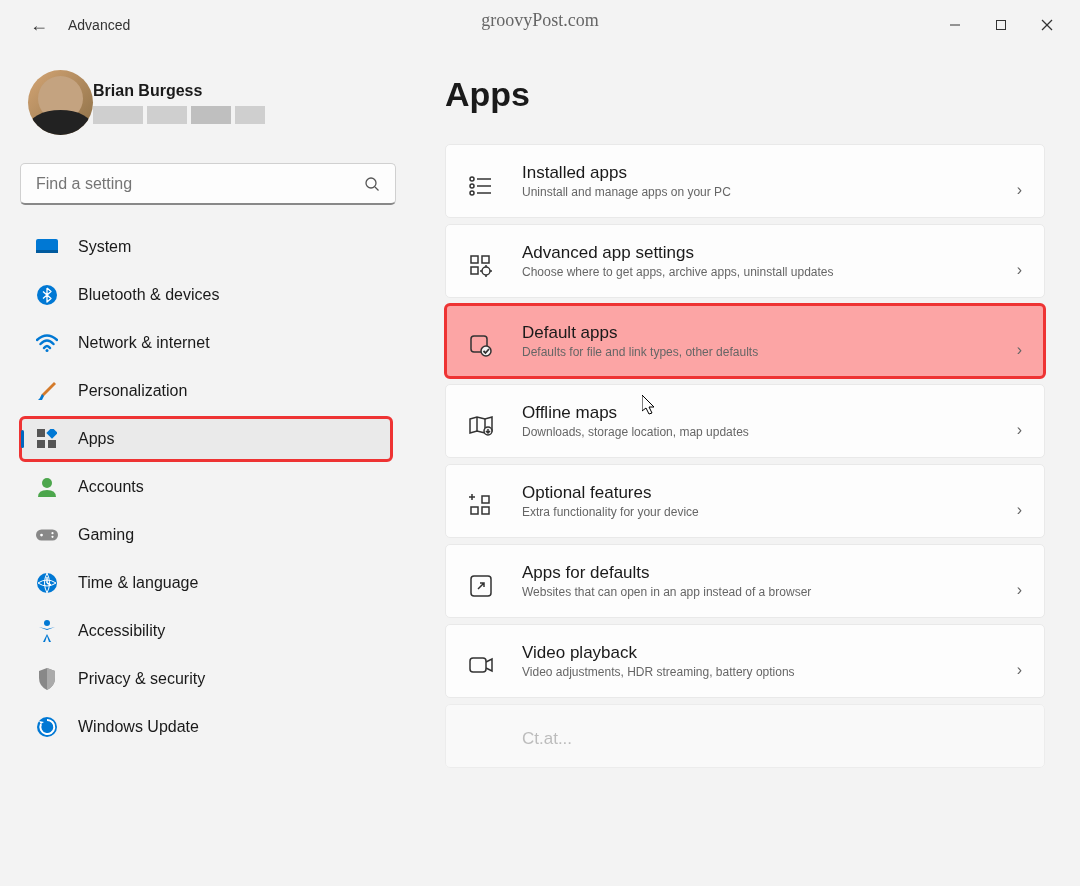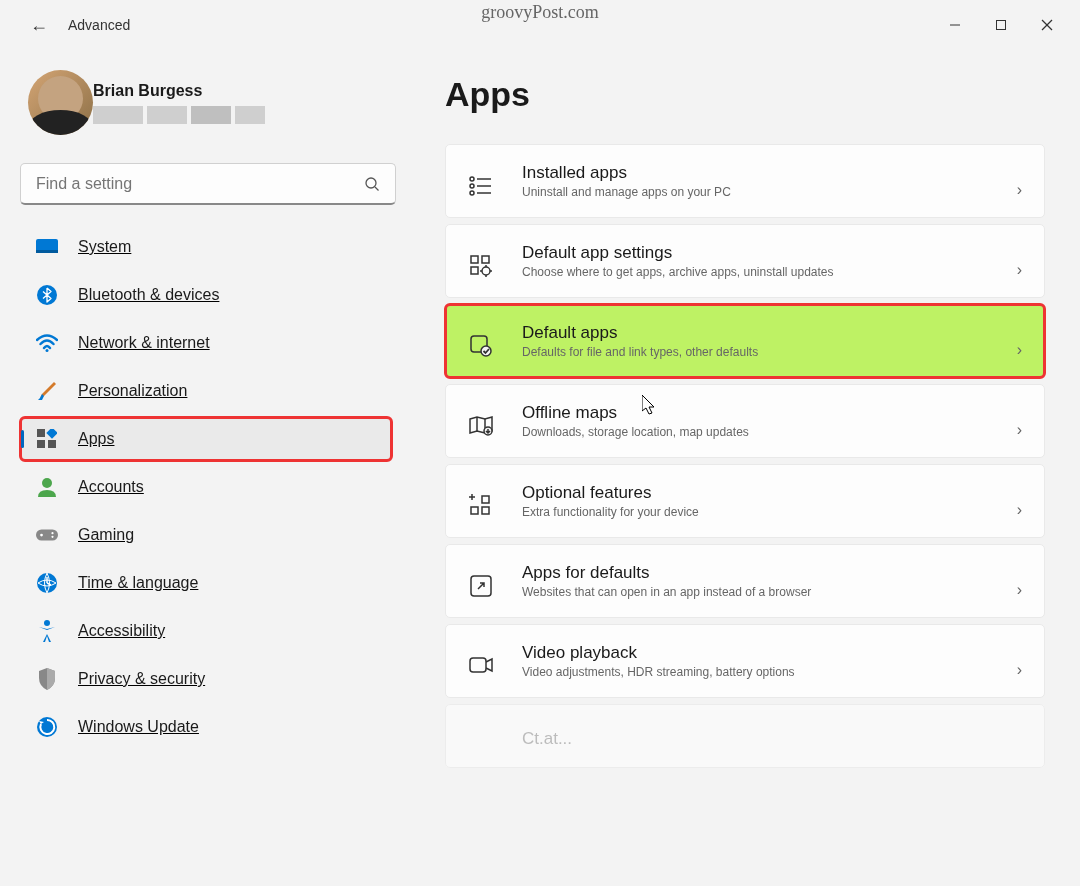--- a/index.html
+++ b/index.html
@@ -2,21 +2,21 @@
 <html><head>
   <meta charset="utf-8">
   <style>
     * { margin: 0; padding: 0; box-sizing: border-box; font-family: "Segoe UI", -apple-system, BlinkMacSystemFont, sans-serif; }
     body { width: 1080px; height: 886px; background: #f3f3f3; overflow: hidden; position: relative; }
     
     .titlebar { height: 50px; display: flex; align-items: center; justify-content: space-between; padding: 0 10px; }
     .titlebar-left { display: flex; align-items: center; gap: 20px; padding-left: 20px; }
     .back-arrow { font-size: 18px; cursor: pointer; color: #333; }
     .app-title { font-size: 14px; color: #333; }
-    .watermark { position: absolute; left: 50%; top: 2px; transform: translateX(-50%); font-family: Georgia, serif; font-size: 18px; color: #666; }
+    .watermark { position: absolute; left: 50%; top: 10px; transform: translateX(-50%); font-family: Georgia, serif; font-size: 18px; color: #666; }
     .win-controls { display: flex; gap: 0; }
     .win-btn { width: 46px; height: 32px; display: flex; align-items: center; justify-content: center; cursor: pointer; font-size: 14px; }
     
     .container { display: flex; height: calc(100% - 50px); }
     
     .sidebar { width: 400px; padding: 20px 0 0 20px; }
     .profile { display: flex; align-items: center; margin-bottom: 28px; padding-left: 8px; }
     .avatar { width: 65px; height: 65px; border-radius: 50%; background: linear-gradient(135deg, #d4a574 0%, #8b6f47 100%); position: relative; overflow: hidden; }
     .avatar::after { content:""; position:absolute; width: 45px; height: 45px; background: #c4a380; border-radius: 50%; top: 6px; left: 10px; }
     .avatar::before { content:""; position:absolute; width: 65px; height: 35px; background: #222; border-radius: 50% 50% 0 0; bottom: -10px; left: 0; z-index:2; }
@@ -26,33 +26,33 @@
     .email-placeholder span { height: 18px; background: #cfcfcf; }
     .email-placeholder span:nth-child(1){width:50px;}
     .email-placeholder span:nth-child(2){width:40px;}
     .email-placeholder span:nth-child(3){width:40px; background:#bfbfbf;}
     .email-placeholder span:nth-child(4){width:30px;}
     
     .search-box { margin: 0 4px 20px 0; border: 1px solid #d0d0d0; border-bottom: 2px solid #888; border-radius: 5px; background: #fdfdfd; display: flex; align-items: center; padding: 0 15px; height: 42px; }
     .search-box input { border: none; flex: 1; font-size: 16px; background: transparent; outline: none; color: #555; }
     .search-icon { color: #555; font-size: 16px; }
     
-    .nav { margin-top: 18px; padding-right: 8px; text-decoration: underline; }
+    .nav { margin-top: 18px; padding-right: 8px; }
     .nav-item { display: flex; align-items: center; gap: 20px; padding: 11px 16px; border-radius: 5px; cursor: pointer; position: relative; margin-bottom: 4px; }
     .nav-item.selected { background: #eaeaea; }
     .nav-item.selected::before { content: ""; position: absolute; left: 1px; top: 50%; transform: translateY(-50%); width: 3px; height: 18px; background: #0067c0; border-radius: 2px; }
     .nav-item.highlighted { outline: 3px solid #e33; outline-offset: -2px; }
     .nav-icon { width: 22px; height: 22px; display: flex; align-items: center; justify-content: center; }
     .nav-label { font-size: 16px; color: #1a1a1a; }
     
     .main { flex: 1; padding: 25px 35px 0 45px; overflow-y: auto; }
     .page-title { font-size: 34px; font-weight: 600; color: #1a1a1a; margin-bottom: 30px; }
     
     .card { background: #fdfdfd; border: 1px solid #e9e9e9; border-radius: 5px; margin-bottom: 6px; padding: 18px 22px; display: flex; align-items: flex-end; gap: 28px; cursor: pointer; }
-    .card.highlighted { outline: 3px solid #e33; outline-offset: -2px; background: #bef264; }
+    .card.highlighted { outline: 3px solid #e33; outline-offset: -2px; background: #fca5a5; }
     .card-icon { width: 26px; height: 26px; display: flex; align-items: center; justify-content: center; color: #333; flex-shrink: 0; }
     .card-text { flex: 1; }
     .card-title { font-size: 17px; color: #1a1a1a; }
     .card-sub { font-size: 12px; color: #666; margin-top: 2px; }
     .chevron { color: #666; font-size: 16px; }
     
     .cursor-pointer { position: absolute; left: 642px; top: 395px; pointer-events: none; }
     
     svg { display: block; }
   </style>
@@ -251,21 +251,21 @@
             <rect x="13" y="2" width="7" height="7"></rect>
             <rect x="2" y="13" width="7" height="7"></rect>
             <circle cx="17" cy="17" r="4"></circle>
             <line x1="17" y1="11" x2="17" y2="13"></line>
             <line x1="17" y1="21" x2="17" y2="23"></line>
             <line x1="11" y1="17" x2="13" y2="17"></line>
             <line x1="21" y1="17" x2="23" y2="17"></line>
           </svg>
         </span>
       <div class="card-text">
-        <div class="card-title">Default app settings</div>
+        <div class="card-title">Advanced app settings</div>
         <div class="card-sub">Choose where to get apps, archive apps, uninstall updates</div>
       </div>
       <span class="chevron">›</span>
     </div>
 
     <div class="card highlighted">
       <span class="card-icon">
           <svg width="24" height="24" viewBox="0 0 24 24" stroke="#333" stroke-width="1.5" fill="none">
             <rect x="2" y="2" width="16" height="16" rx="3"></rect>
             <circle cx="17" cy="17" r="5" fill="#f3f3f3"></circle>

